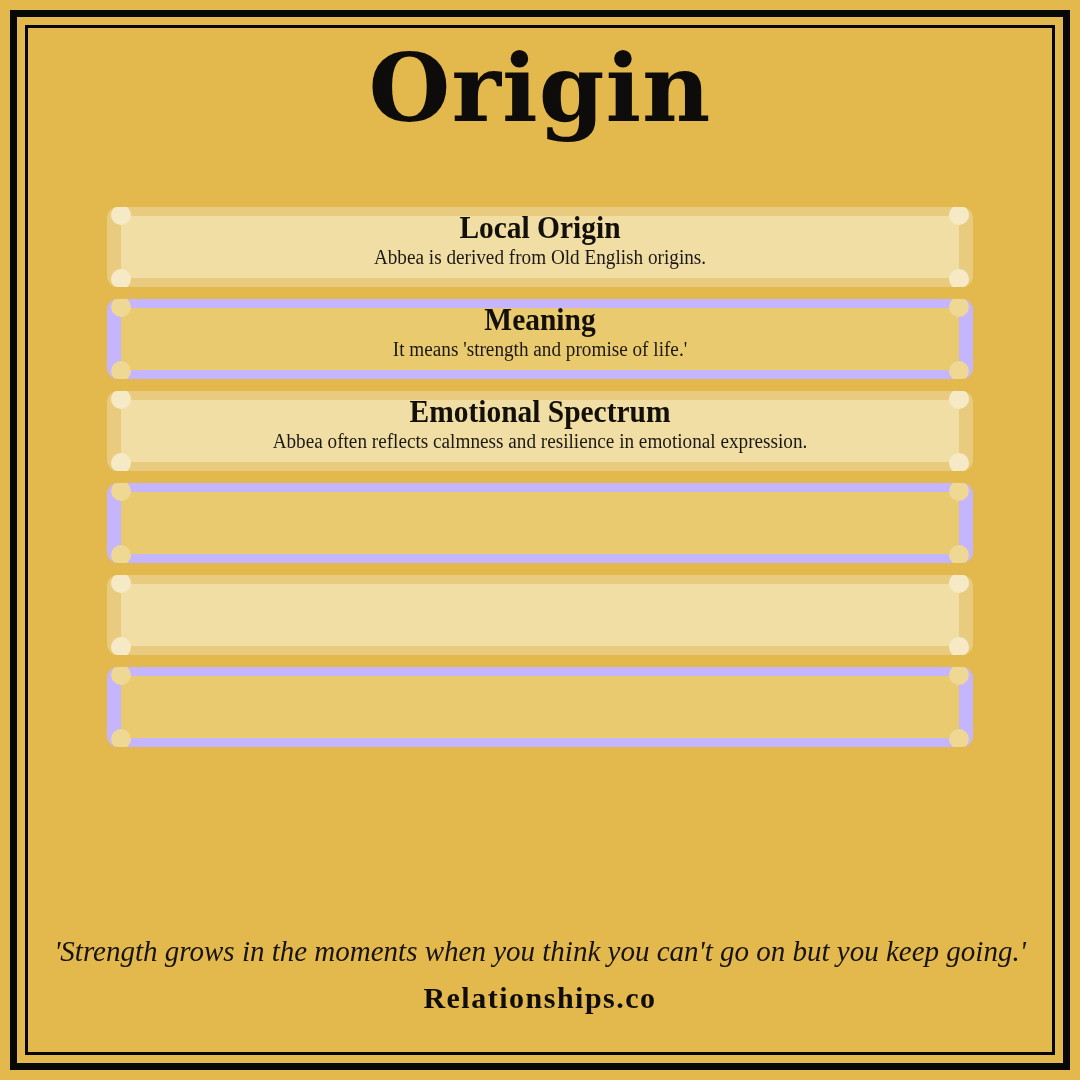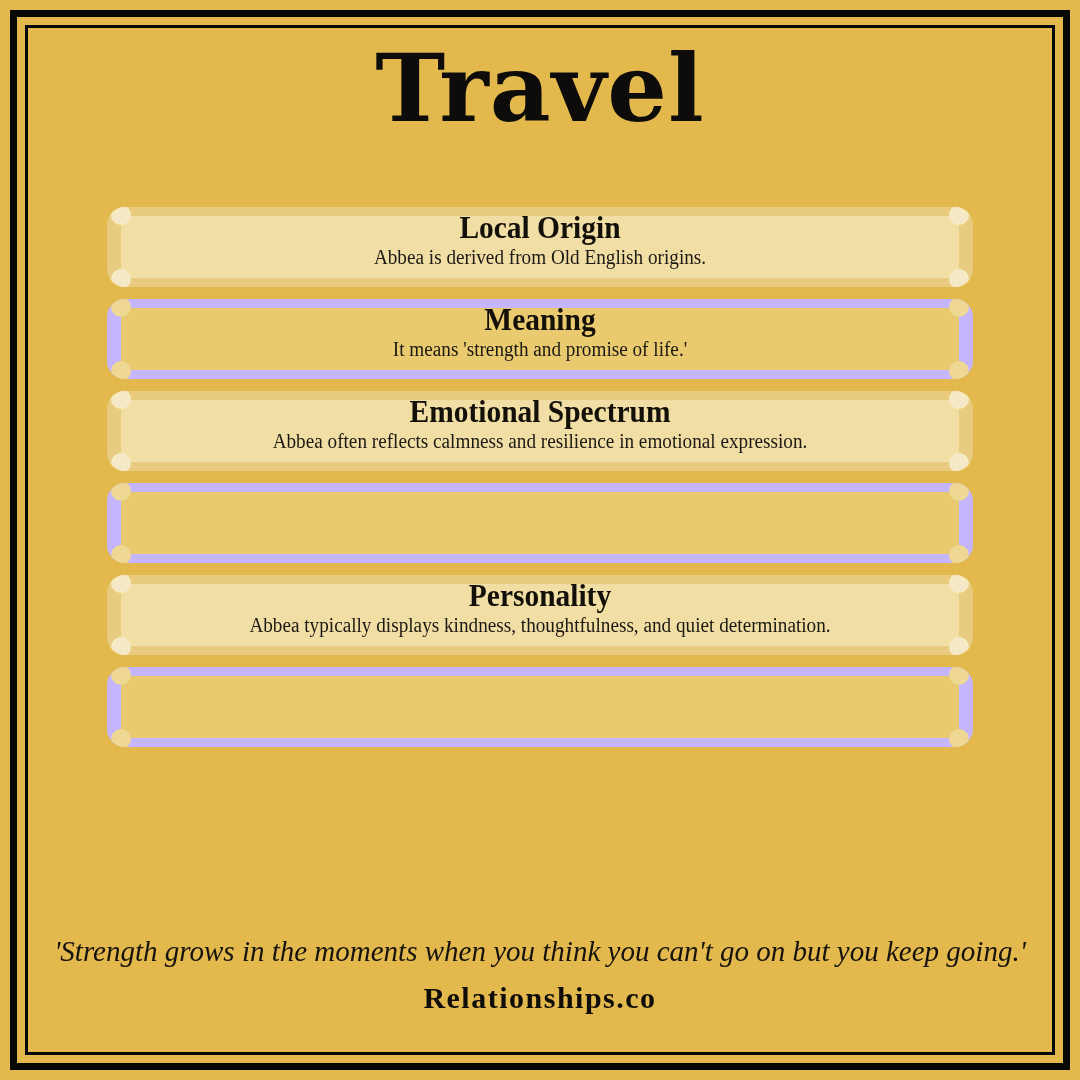--- a/index.html
+++ b/index.html
@@ -42,21 +42,21 @@
   .sections {
     position: absolute;
     left: 107px;
     top: 207px;
     width: 866px;
   }
   .sec {
     position: relative;
     height: 80px;
     margin-bottom: 12px;
-    border-radius: 18px;
+    border-radius: 11px;
     overflow: hidden;
   }
   .sec.light { background: #E9CB80; }
   .sec.dark  { background: #c4b5fd; }
   .sec-inner {
     position: absolute;
     left: 14px;
     right: 14px;
     top: 9px;
     bottom: 9px;
@@ -125,21 +125,21 @@
     color: #0f0d0a;
     z-index: 5;
   }
 </style>
 </head>
 <body>
 
 <div class="frame-outer"></div>
 <div class="frame-inner"></div>
 
-<div class="title">Travel</div>
+<div class="title">Origin</div>
 
 <div class="sections">
   <div class="sec light">
     <div class="sec-inner"></div>
     <span class="pin tl"></span>
     <span class="pin tr"></span>
     <span class="pin bl"></span>
     <span class="pin br"></span>
     <div class="sec-content">
       <div class="sec-heading">Local Origin</div>
@@ -178,24 +178,20 @@
     <span class="pin bl"></span>
     <span class="pin br"></span>
   </div>
 
   <div class="sec light">
     <div class="sec-inner"></div>
     <span class="pin tl"></span>
     <span class="pin tr"></span>
     <span class="pin bl"></span>
     <span class="pin br"></span>
-    <div class="sec-content">
-      <div class="sec-heading">Personality</div>
-      <div class="sec-desc">Abbea typically displays kindness, thoughtfulness, and quiet determination.</div>
-    </div>
   </div>
 
   <div class="sec dark">
     <div class="sec-inner"></div>
     <span class="pin tl"></span>
     <span class="pin tr"></span>
     <span class="pin bl"></span>
     <span class="pin br"></span>
   </div>
 

